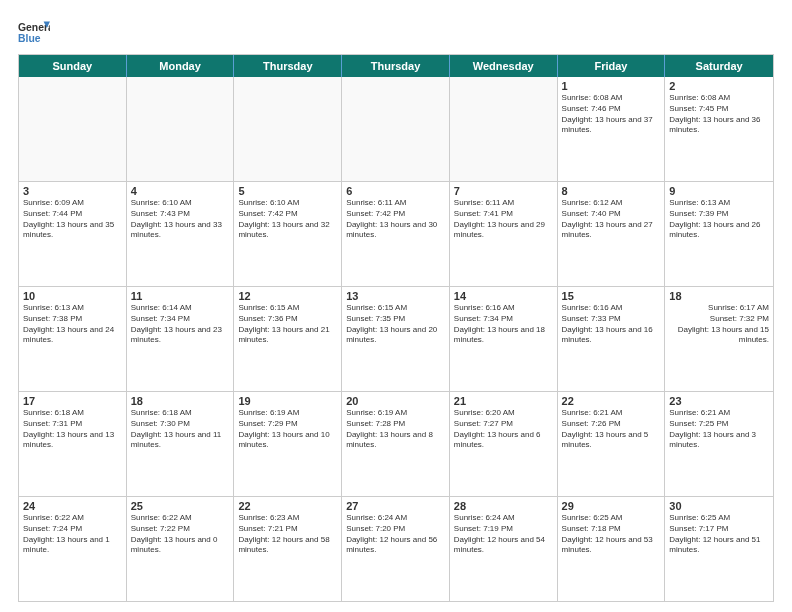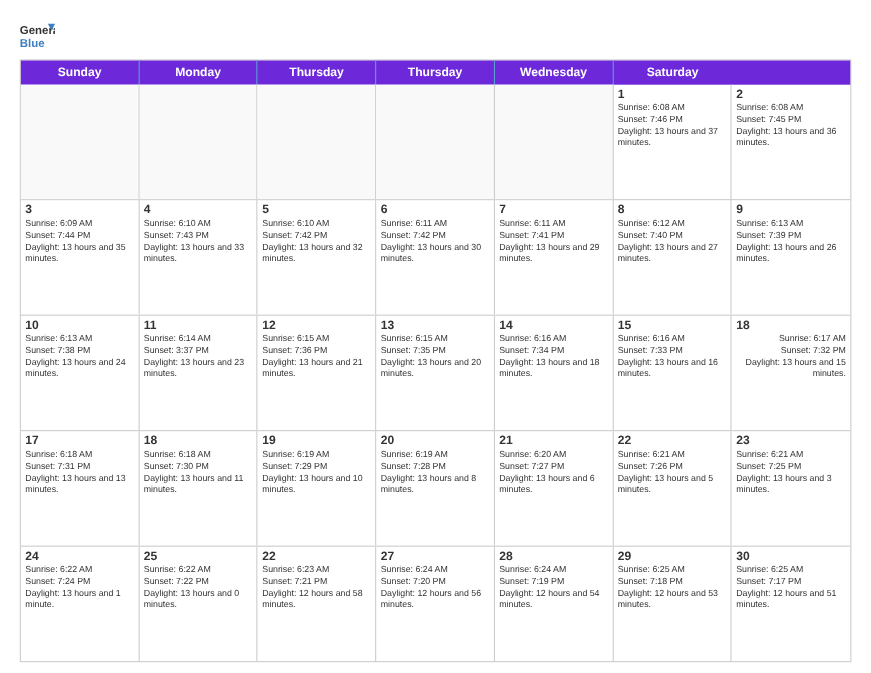--- a/index.html
+++ b/index.html
@@ -47,21 +47,21 @@
     }
     .calendar {
       flex: 1;
       display: flex;
       flex-direction: column;
       border: 1px solid #ccc;
     }
     .cal-header {
       display: grid;
       grid-template-columns: repeat(7, 1fr);
-      background: #6d28d9;
+      background: #0f766e;
     }
     .cal-header-cell {
       color: #fff;
       font-size: 11px;
       font-weight: bold;
       text-align: center;
       padding: 5px 2px;
       border-right: 1px solid #5a9fd4;
     }
     .cal-header-cell:last-child { border-right: none; }
@@ -118,20 +118,21 @@
     </div>
   </div>
 
   <div class="calendar">
     <div class="cal-header" id="cal-header">
         <div class="cal-header-cell">Sunday</div>
         <div class="cal-header-cell">Monday</div>
         <div class="cal-header-cell">Thursday</div>
         <div class="cal-header-cell">Thursday</div>
         <div class="cal-header-cell">Wednesday</div>
+        <div class="cal-header-cell">Friday</div>
         <div class="cal-header-cell">Saturday</div>
       </div>
     <div class="cal-body" id="cal-body">
         <div class="cal-row">
           <div class="cal-cell empty"></div>
           <div class="cal-cell empty"></div>
           <div class="cal-cell empty"></div>
           <div class="cal-cell empty"></div>
           <div class="cal-cell empty"></div>
           <div class="cal-cell">
@@ -194,21 +195,21 @@
         <div class="cal-row">
           <div class="cal-cell">
             <span class="day-num">10</span>
             <div class="cell-text" style="white-space: pre-line;">Sunrise: 6:13 AM
 Sunset: 7:38 PM
 Daylight: 13 hours and 24 minutes.</div>
           </div>
           <div class="cal-cell">
             <span class="day-num">11</span>
             <div class="cell-text" style="white-space: pre-line;">Sunrise: 6:14 AM
-Sunset: 3:37 PM
+Sunset: 7:34 PM
 Daylight: 13 hours and 23 minutes.</div>
           </div>
           <div class="cal-cell">
             <span class="day-num">12</span>
             <div class="cell-text" style="white-space: pre-line;">Sunrise: 6:15 AM
 Sunset: 7:36 PM
 Daylight: 13 hours and 21 minutes.</div>
           </div>
           <div class="cal-cell">
             <span class="day-num">13</span>

